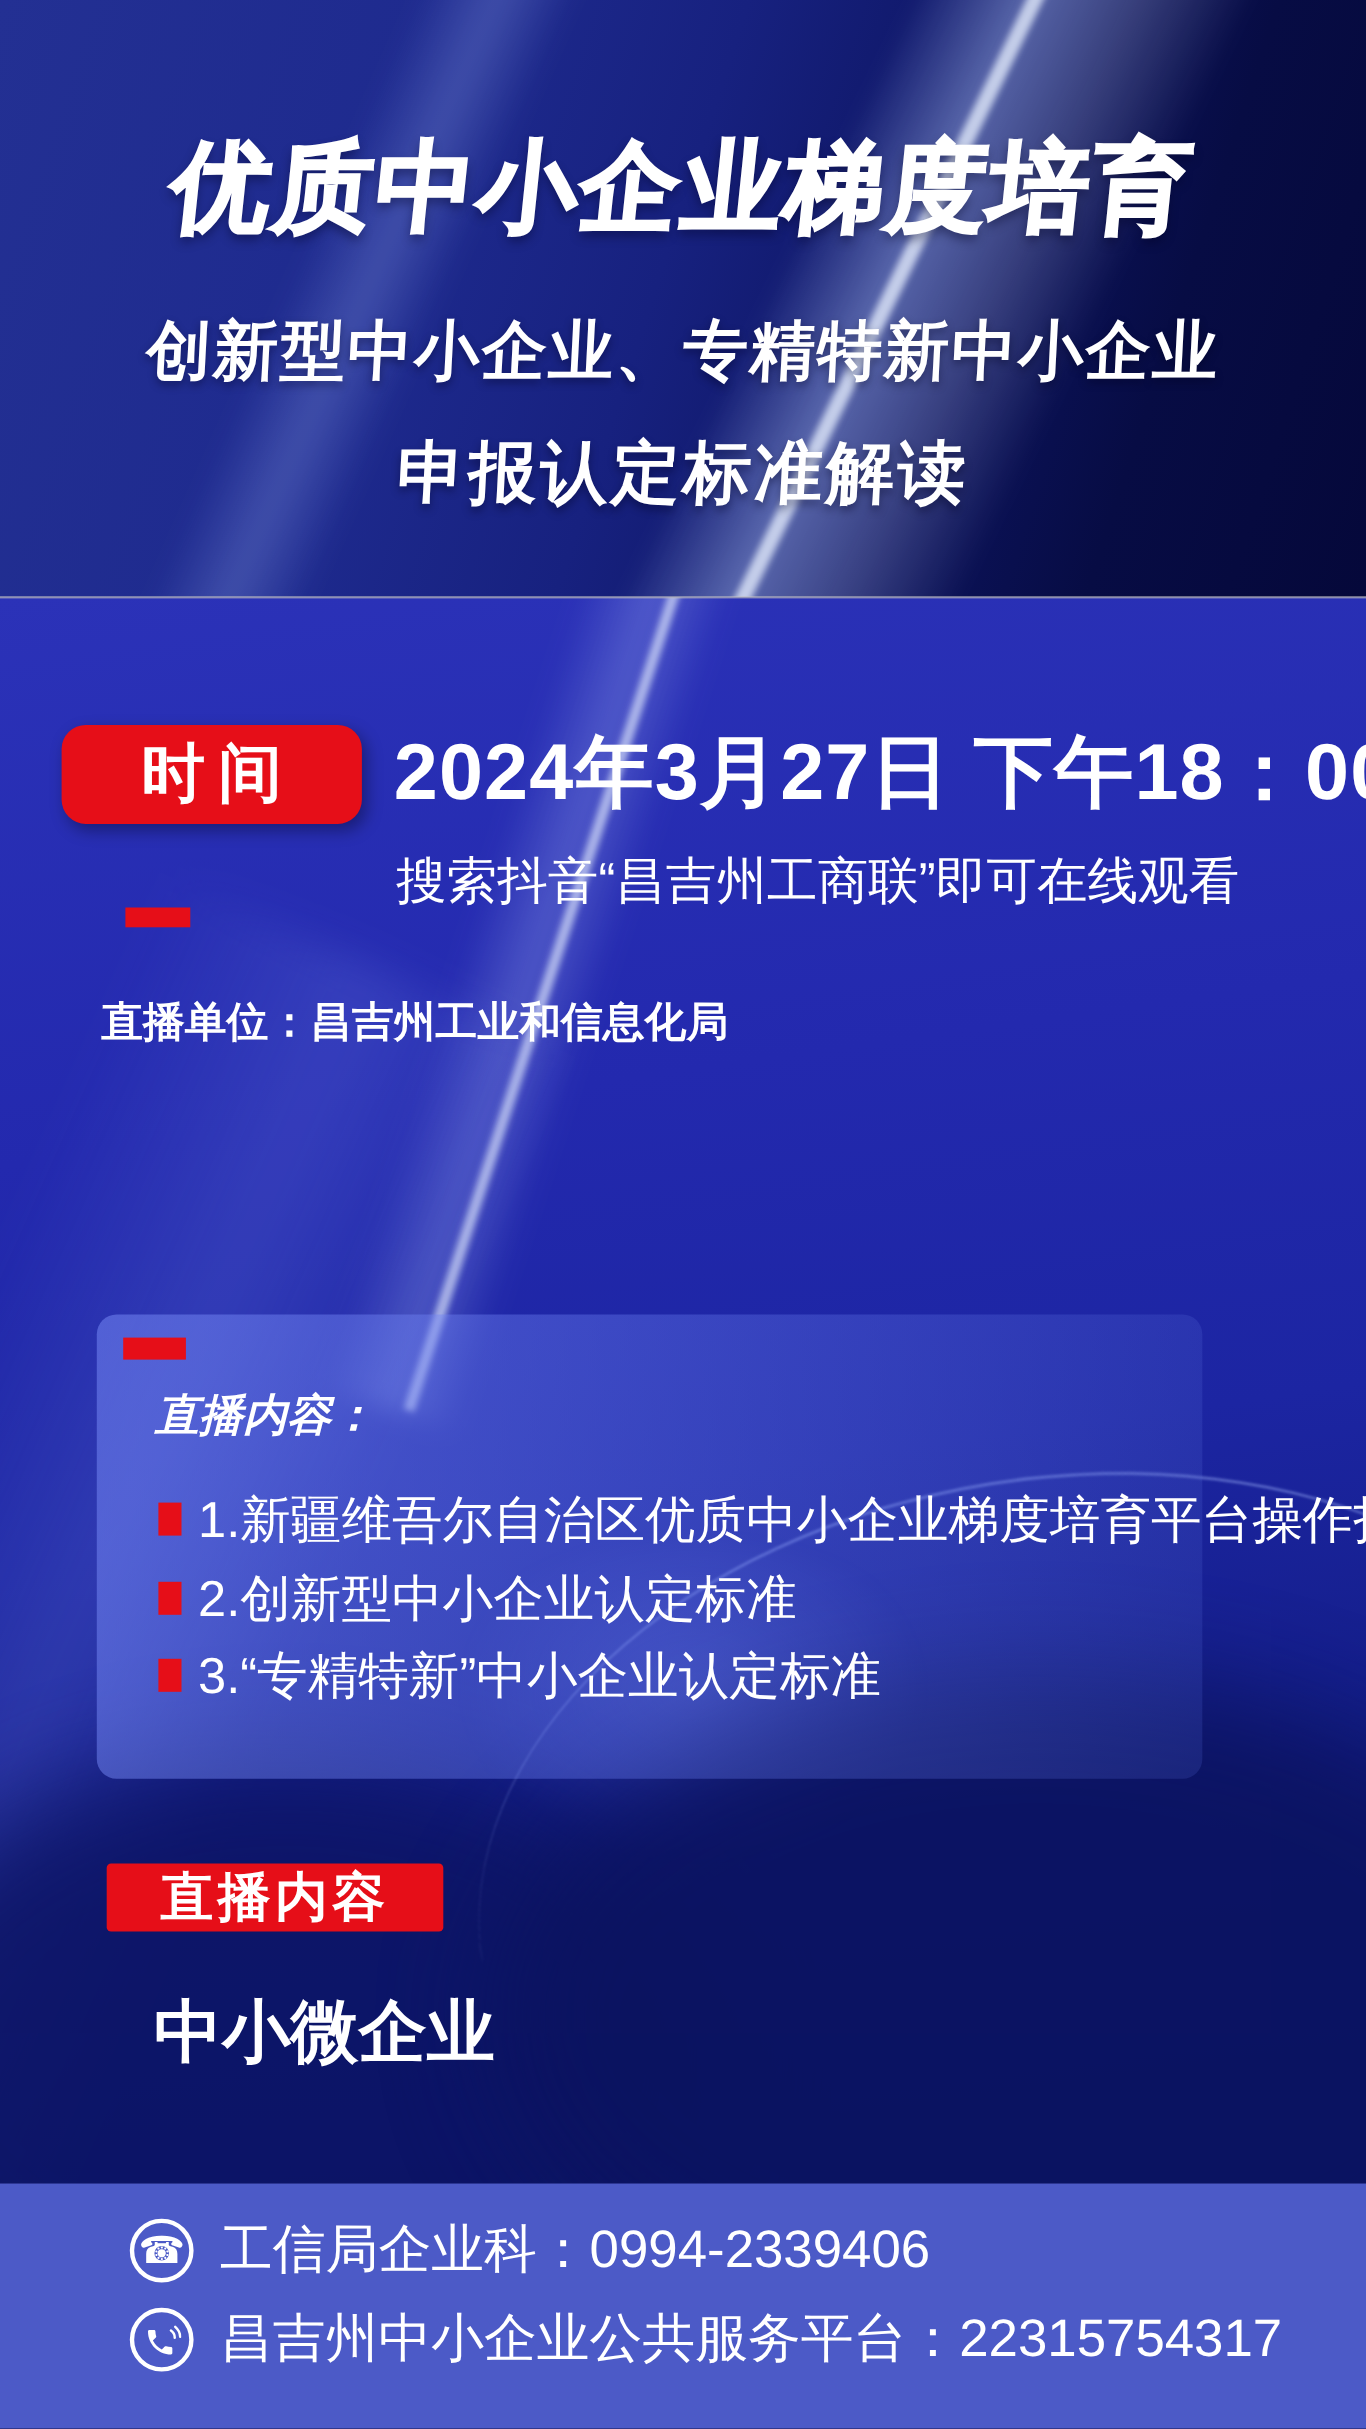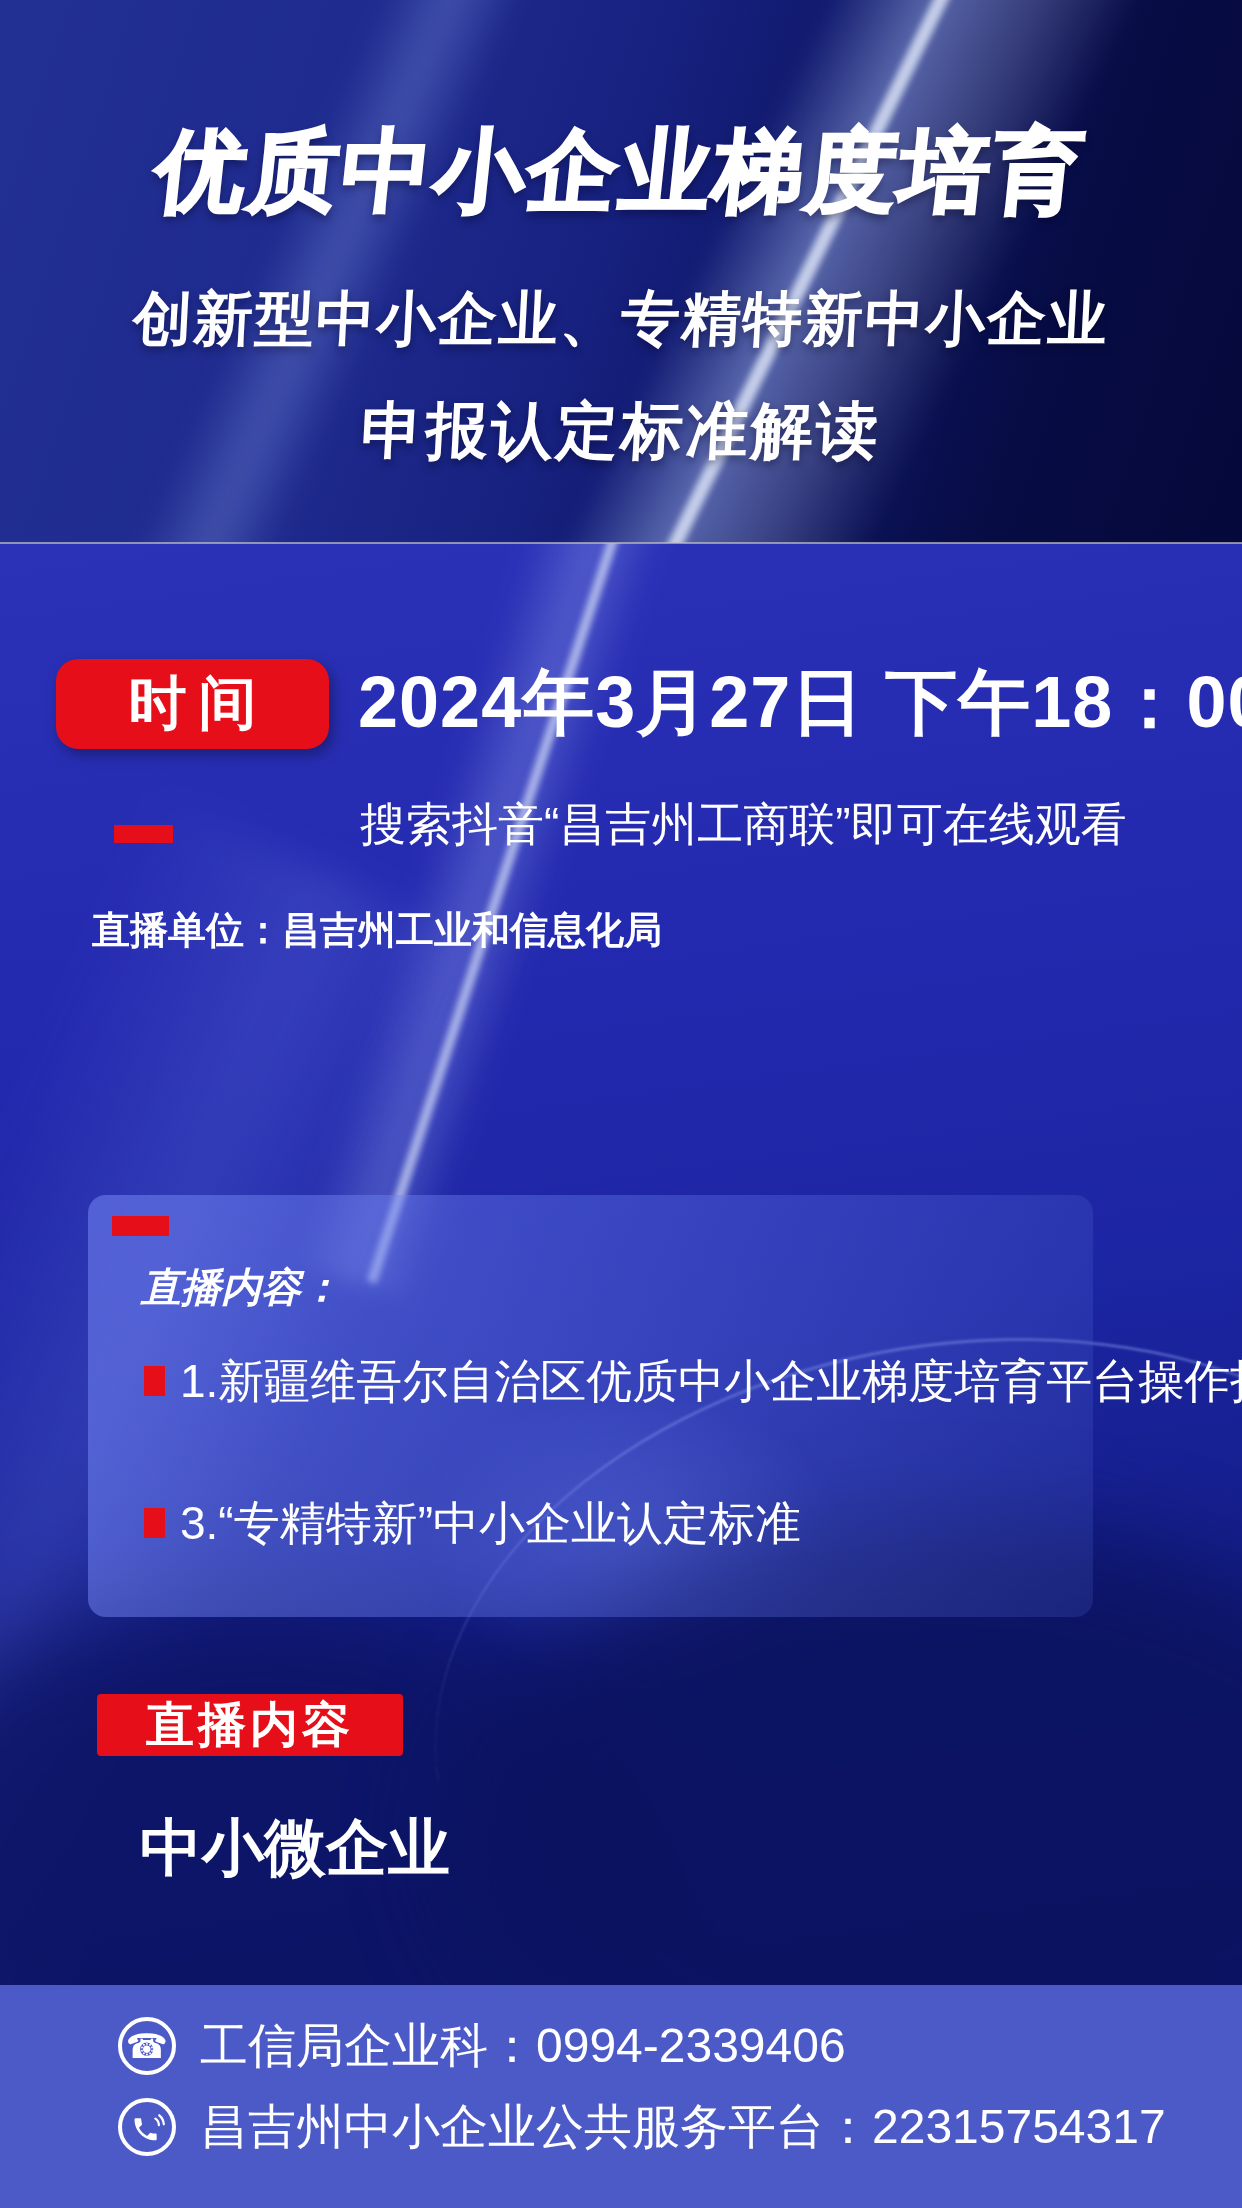--- a/index.html
+++ b/index.html
@@ -69,21 +69,21 @@
     position:absolute; left:56px; top:659px; width:273px; height:90px; z-index:5;
     background:var(--red); border-radius:22px; display:flex; align-items:center; justify-content:center;
     font-size:58px; font-weight:bold; letter-spacing:12px; text-indent:12px;
     box-shadow:4px 6px 14px rgba(0,0,15,.35);
   }
   .datetime {
     position:absolute; left:358px; top:652px; z-index:5; white-space:nowrap;
     font-size:72px; font-weight:600; line-height:100px; letter-spacing:1px;
   }
   .watch-hint {
-    position:absolute; left:360px; top:792px; z-index:5; white-space:nowrap;
+    position:absolute; left:360px; top:768px; z-index:5; white-space:nowrap;
     font-size:46px; font-weight:400; line-height:64px;
   }
   .red-dash {
     position:absolute; left:114px; top:825px; width:59px; height:18px;
     background:var(--red); z-index:5;
   }
   .host-line {
     position:absolute; left:92px; top:894px; z-index:5; white-space:nowrap;
     font-size:38px; font-weight:bold; line-height:72px;
   }
@@ -161,20 +161,24 @@
   <div class="red-dash"></div>
 
   <div class="host-line">直播单位：昌吉州工业和信息化局</div>
 
   <div class="content-card">
     <div class="card-accent-rect"></div>
     <div class="card-heading">直播内容：</div>
     <div class="bullet-row b1">
       <span class="bullet-marker"></span>
       <span class="bullet-text">1.新疆维吾尔自治区优质中小企业梯度培育平台操作指南</span>
+    </div>
+    <div class="bullet-row b2">
+      <span class="bullet-marker"></span>
+      <span class="bullet-text">2.创新型中小企业认定标准</span>
     </div>
     <div class="bullet-row b3">
       <span class="bullet-marker"></span>
       <span class="bullet-text">3.“专精特新”中小企业认定标准</span>
     </div>
   </div>
 
   <div class="audience-badge">直播内容</div>
   <div class="audience-value">中小微企业</div>
 

